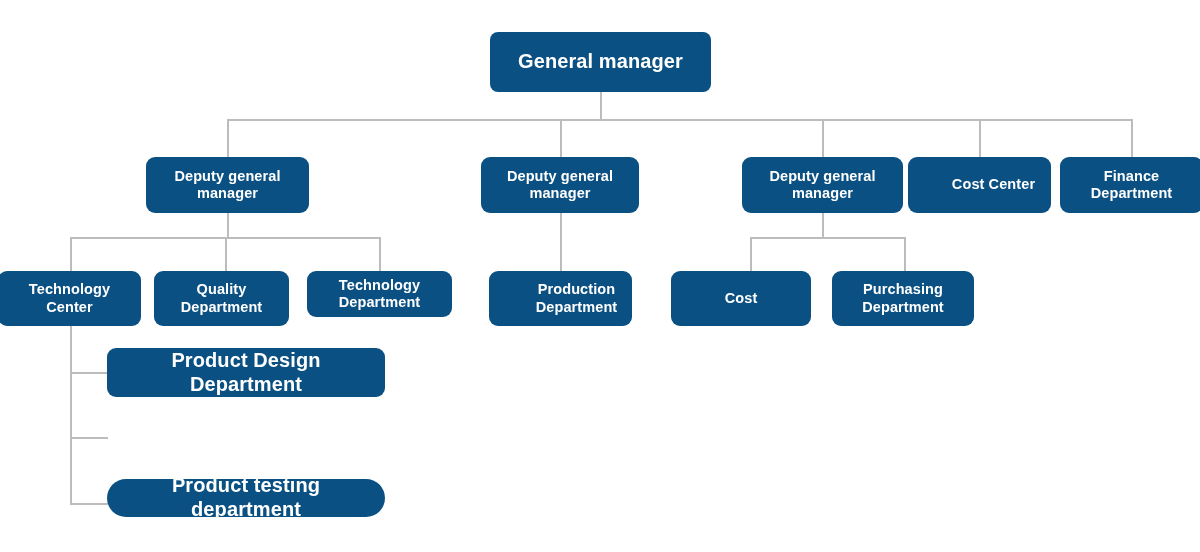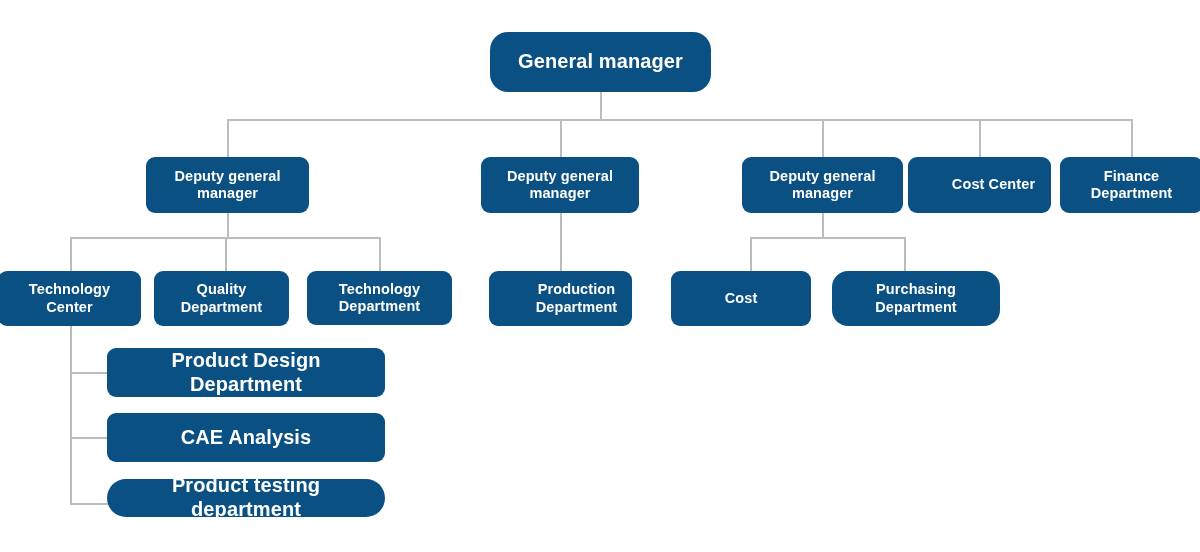--- a/index.html
+++ b/index.html
@@ -31,21 +31,21 @@
     font-weight: bold;
     line-height: 1.18;
     padding: 4px 8px;
     letter-spacing: 0.1px;
     z-index: 2;
   }
   .node-label {
     display: block;
     width: 100%;
   }
-  .node.level-0 { font-size: 20px; border-radius: 18px; }
+  .node.level-0 { font-size: 20px; border-radius: 8px; }
   .node.level-1 { font-size: 14.5px; }
   .node.level-2 { font-size: 14.5px; }
   .node.level-3 { font-size: 20px; }
 
   .conn {
     position: absolute;
     background: #bcbcbc;
     z-index: 1;
   }
   .conn.h { height: 1.6px; }
@@ -107,41 +107,38 @@
   </div>
 
   <div class="node level-2" style="left:-2px; top:271px; width:143px; height:55px;">
     <span class="node-label">Technology Center</span>
   </div>
 
   <div class="node level-2" style="left:154px; top:271px; width:135px; height:55px;">
     <span class="node-label">Quality Department</span>
   </div>
 
-  <div class="node level-2" style="left:307px; top:271px; width:145px; height:54px;">
+  <div class="node level-2" style="left:307px; top:271px; width:145px; height:46px;">
     <span class="node-label">Technology Department</span>
   </div>
 
   <div class="node level-2" style="left:489px; top:271px; width:143px; height:55px;padding-left:40px;">
     <span class="node-label">Production Department</span>
   </div>
 
   <div class="node level-2" style="left:671px; top:271px; width:140px; height:55px;">
     <span class="node-label">Cost</span>
   </div>
 
-  <div class="node level-2" style="left:832px; top:271px; width:168px; height:55px;border-radius:16px;">
+  <div class="node level-2" style="left:832px; top:271px; width:142px; height:55px;">
     <span class="node-label">Purchasing Department</span>
   </div>
 
   <div class="node level-3" style="left:107px; top:348px; width:278px; height:49px;">
     <span class="node-label">Product Design Department</span>
   </div>
 
-  <div class="node level-3" style="left:107px; top:413px; width:278px; height:49px;">
-    <span class="node-label">CAE Analysis</span>
-  </div>
 
   <div class="node level-3" style="left:107px; top:479px; width:278px; height:38px;border-radius:21px;">
     <span class="node-label">Product testing department</span>
   </div>
 
 </div>
 
 </body></html>

